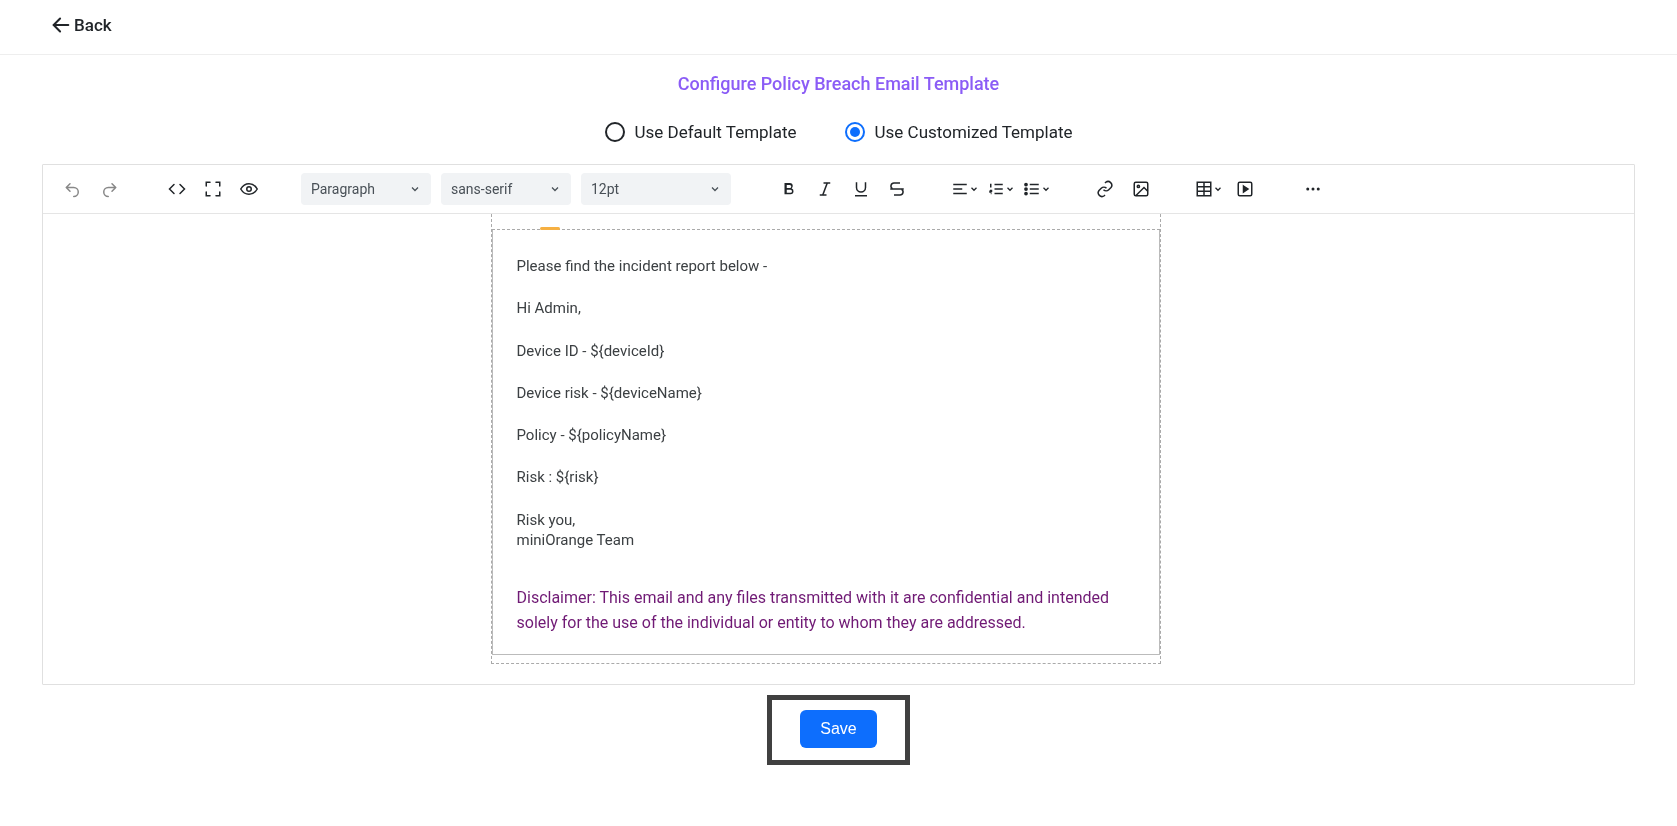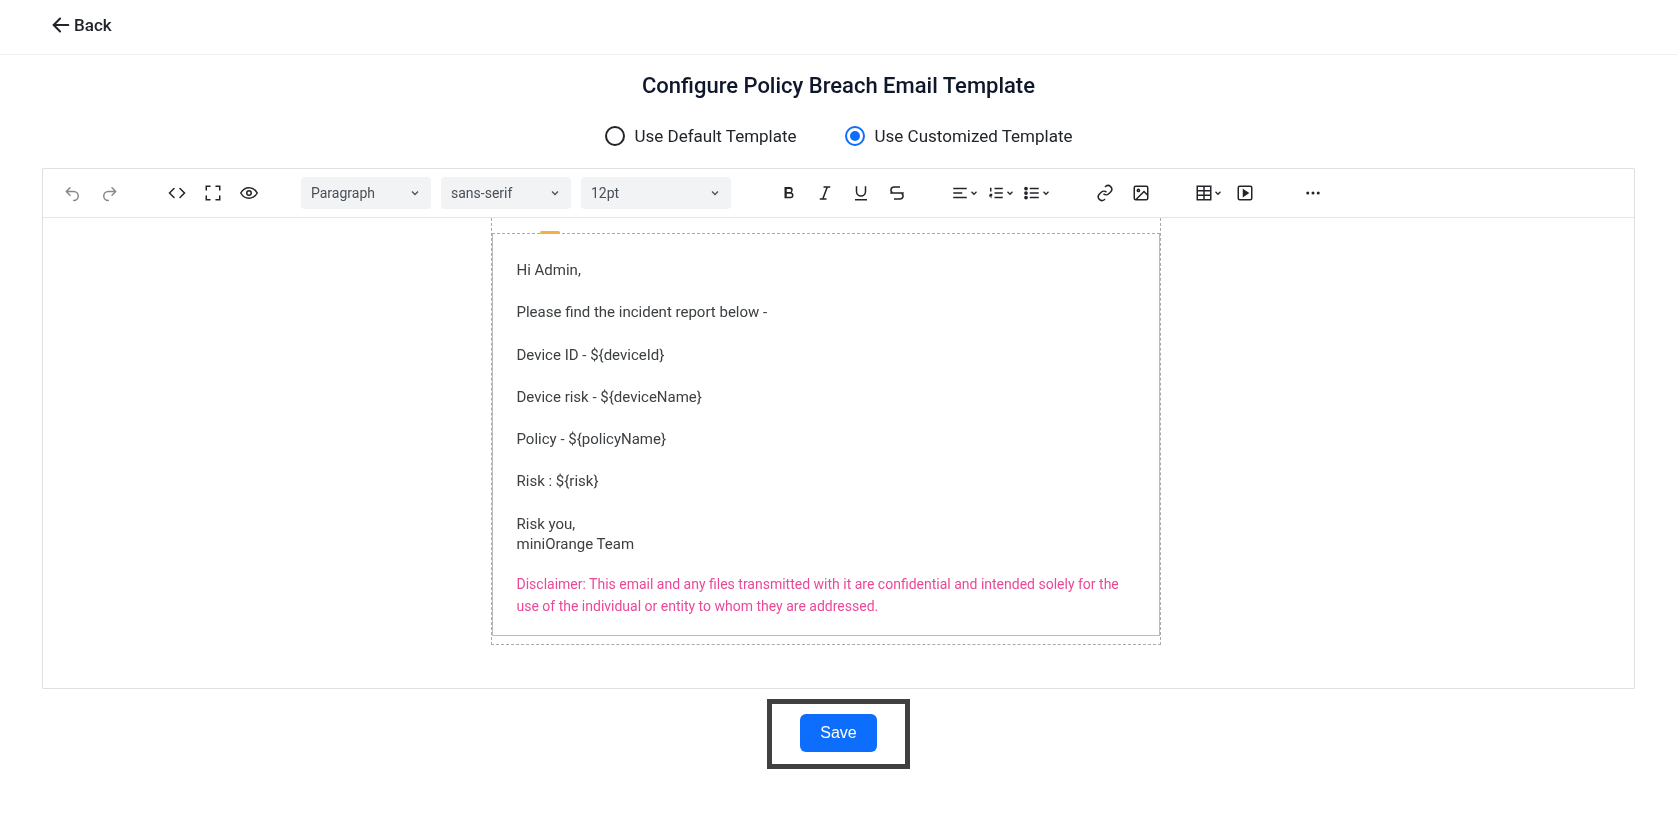--- a/index.html
+++ b/index.html
@@ -3,21 +3,21 @@
   <meta charset="utf-8">
   <style>
     * { margin: 0; padding: 0; box-sizing: border-box; }
     body { font-family: -apple-system, BlinkMacSystemFont, "Segoe UI", Roboto, Arial, sans-serif; background: #fff; color: #212529; }
     .page { width: 1677px; min-height: 826px; position: relative; }
     
     .top-bar { padding: 14px 50px; border-bottom: 1px solid #eee; }
     .back-button { display: inline-flex; align-items: center; gap: 2px; cursor: pointer; color: #212529; font-size: 17px; font-weight: 500; }
     .back-button svg { width: 22px; height: 22px; }
     
-    .title { text-align: center; font-size: 22px; font-weight: 500; color: #0f172a; margin: 18px 0 28px; }
+    .title { text-align: center; font-size: 18px; font-weight: 500; color: #8b5cf6; margin: 18px 0 28px; }
     
     .radio-row { display: flex; justify-content: center; gap: 48px; margin-bottom: 22px; }
     .radio-option { display: inline-flex; align-items: center; gap: 10px; cursor: pointer; font-size: 17px; color: #212529; }
     .radio-outer { width: 20px; height: 20px; border: 2.5px solid #212529; border-radius: 50%; display: flex; align-items: center; justify-content: center; }
     .radio-outer.selected { border-color: #0d6efd; }
     .radio-inner { width: 10px; height: 10px; border-radius: 50%; background: transparent; }
     .radio-outer.selected .radio-inner { background: #0d6efd; }
     
     .editor-wrap { margin: 0 42px; border: 1px solid #e0e0e0; border-radius: 1px; background: #fff; position: relative; }
     
@@ -35,21 +35,21 @@
     .editor-body { height: 470px; overflow-y: scroll; position: relative; padding: 0 26px 0 0; }
     .editor-scroll-inner { padding: 0 0 12px 0; }
     
     .email-preview-outer { width: 670px; margin: 0 auto; border: 1px dashed #aaa; border-top: none; background: #fff; padding: 0 0 8px 0; }
     .email-header-band { border-bottom: 1px dashed #aaa; height: 16px; position: relative; }
     .email-header-band::after { content: ""; position: absolute; left: 48px; bottom: -1px; width: 20px; height: 3px; background: #f6b042; border-radius: 2px; }
     
     .email-body-box { margin: 0 0; border: 1px solid #bbb; border-top: none; background: #fff; padding: 26px 24px 18px 24px; }
     .email-body-box p { font-size: 15px; color: #3c4043; margin: 0 0 22px 0; line-height: 1.35; }
     .email-body-box p.tight { margin-bottom: 12px; }
-    .email-disclaimer { font-size: 14px; color: #ec4899; line-height: 1.55; margin-top: 20px; }
+    .email-disclaimer { font-size: 16px; color: #701a75; line-height: 1.55; margin-top: 36px; }
     
     .save-row { text-align: center; margin-top: 10px; position: relative; }
     .save-highlight { display: inline-block; border: 5px solid #404040; padding: 10px 28px 12px 28px; }
     .save-btn { background: #0d6efd; color: #fff; border: none; padding: 10px 20px; font-size: 16px; border-radius: 6px; cursor: pointer; font-weight: 400; }
     
     .editor-body::-webkit-scrollbar { width: 16px; }
     .editor-body::-webkit-scrollbar-track { background: #f1f1f1; }
     .editor-body::-webkit-scrollbar-thumb { background: #c1c1c1; border-radius: 2px; }
     .editor-body::-webkit-scrollbar-button:single-button { background: #f1f1f1; display: block; height: 16px; }
   </style>
@@ -233,22 +233,22 @@
             <circle cx="19" cy="12" r="2"></circle>
           </svg>
       </div>
     </div>
 
     <div class="editor-body">
       <div class="editor-scroll-inner">
         <div class="email-preview-outer">
           <div class="email-header-band"></div>
           <div class="email-body-box">
+            <p>Please find the incident report below -</p>
             <p>Hi Admin,</p>
-            <p>Please find the incident report below -</p>
             <p>Device ID - ${deviceId}</p>
             <p>Device risk - ${deviceName}</p>
             <p>Policy - ${policyName}</p>
             <p>Risk : ${risk}</p>
             <p style="margin-bottom:0;">Risk you,</p>
             <p class="tight">miniOrange Team</p>
             <div class="email-disclaimer">Disclaimer: This email and any files transmitted with it are confidential and intended solely for the use of the individual or entity to whom they are addressed.</div>
           </div>
         </div>
       </div>

